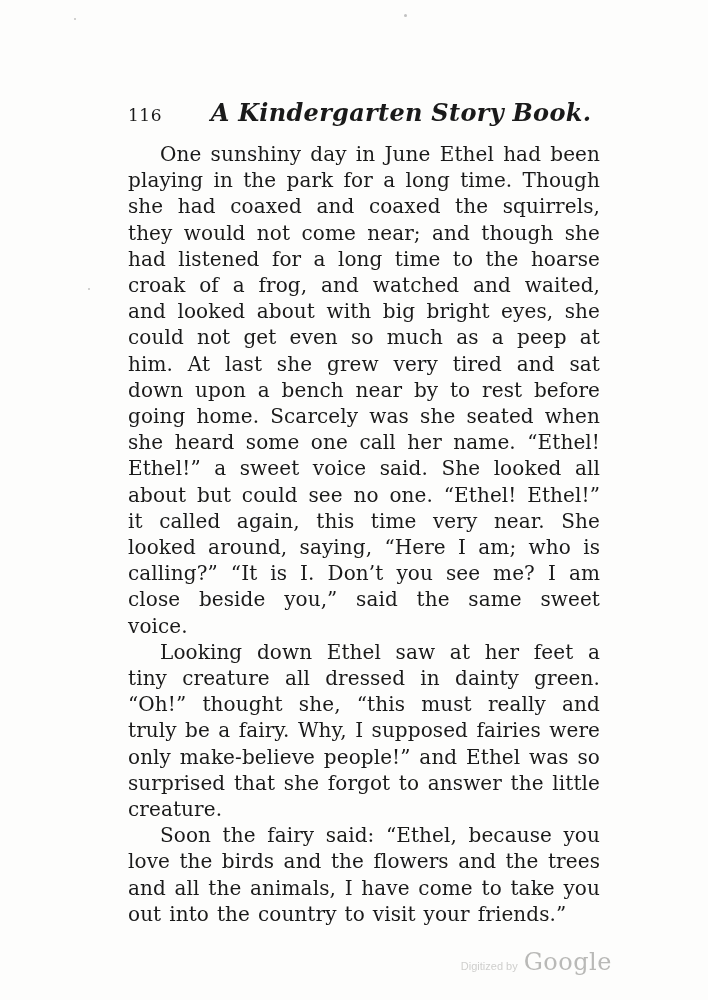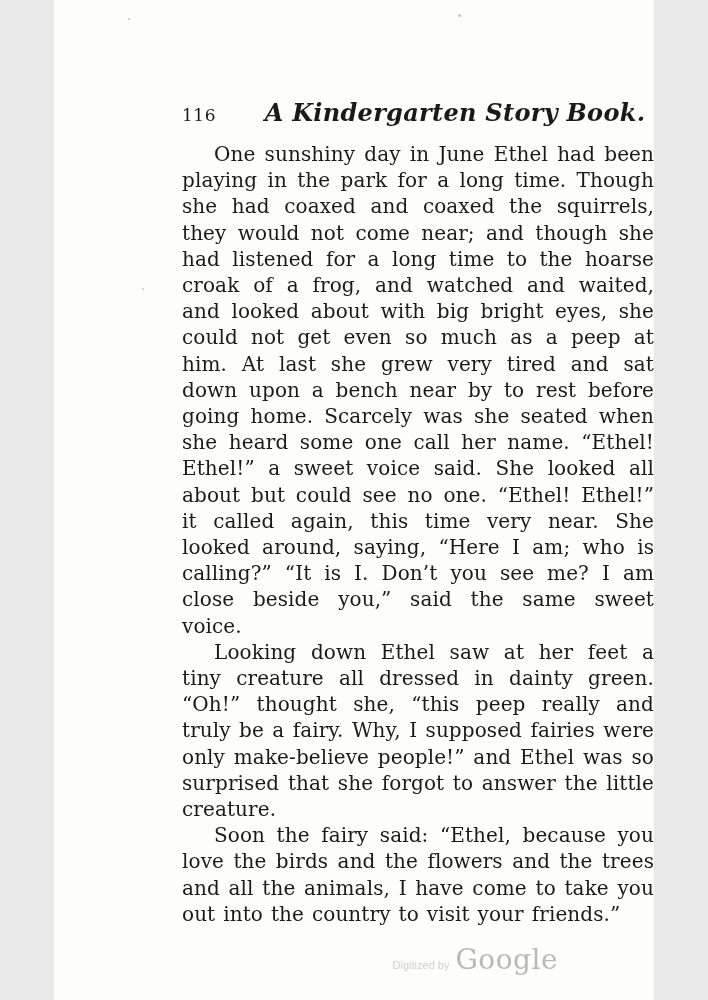--- a/index.html
+++ b/index.html
@@ -2,21 +2,21 @@
 <html><head>
 <meta charset="utf-8">
 <style>
   html, body {
     margin: 0;
     padding: 0;
     background: #e9e9e9;
   }
   .scan-page {
     position: relative;
-    width: 600px;
+    width: 708px;
     height: 1000px;
     margin: 0 auto;
     background: #fdfdfc;
     overflow: hidden;
     font-family: "DejaVu Serif", "Liberation Serif", serif;
     color: #1a1a1a;
   }
   .content {
     position: absolute;
     left: 128px;
@@ -61,21 +61,21 @@
     user-select: none;
     margin-top: 43px;
   }
   .digitized-by {
     font-family: "Liberation Sans", sans-serif;
     font-size: 11px;
     color: #cfcfcd;
   }
   .google-logo {
     font-family: "DejaVu Serif", "Liberation Serif", serif;
-    font-size: 28px;
+    font-size: 24px;
     color: #b9b9b7;
     letter-spacing: 0.5px;
   }
   
   .speck {
     position: absolute;
     background: #9a9a9a;
     border-radius: 50%;
     width: 2px;
     height: 2px;
@@ -96,21 +96,21 @@
 
   <div class="content">
 
     <div class="page-header">
       <span class="page-number">116</span>
       <span class="running-title">A Kindergarten Story Book.</span>
     </div>
 
     <div class="body-text">
       <p>One sunshiny day in June Ethel had been playing in the park for a long time.  Though she had coaxed and coaxed the squirrels, they would not come near; and though she had listened for a long time to the hoarse croak of a frog, and watched and waited, and looked about with big bright eyes, she could not get even so much as a peep at him.  At last she grew very tired and sat down upon a bench near by to rest before going home.  Scarcely was she seated when she heard some one call her name.  “Ethel! Ethel!” a sweet voice said.  She looked all about but could see no one.  “Ethel!  Ethel!” it called again, this time very near.  She looked around, saying, “Here I am; who is calling?”  “It is I.  Don’t you see me?  I am close beside you,” said the same sweet voice.</p>
-      <p>Looking down Ethel saw at her feet a tiny creature all dressed in dainty green.  “Oh!” thought she, “this peep really and truly be a fairy.  Why, I supposed fairies were only make-believe people!” and Ethel was so surprised that she forgot to answer the little creature.</p>
+      <p>Looking down Ethel saw at her feet a tiny creature all dressed in dainty green.  “Oh!” thought she, “this must really and truly be a fairy.  Why, I supposed fairies were only make-believe people!” and Ethel was so surprised that she forgot to answer the little creature.</p>
       <p>Soon the fairy said: “Ethel, because you love the birds and the flowers and the trees and all the animals, I have come to take you out into the country to visit your friends.”</p>
     </div>
 
   </div>
 
   <div class="watermark">
     <span class="digitized-by">Digitized by</span>
     <span class="google-logo">Google</span>
   </div>
 

